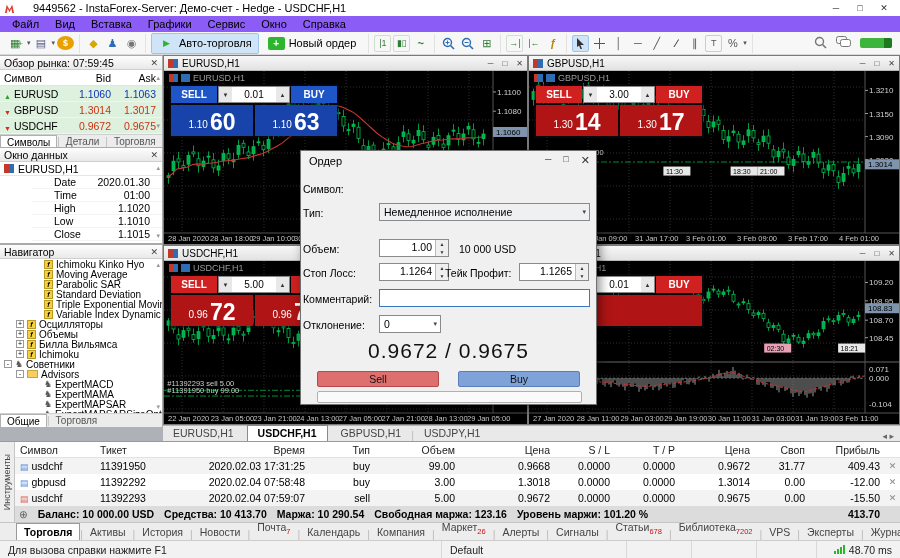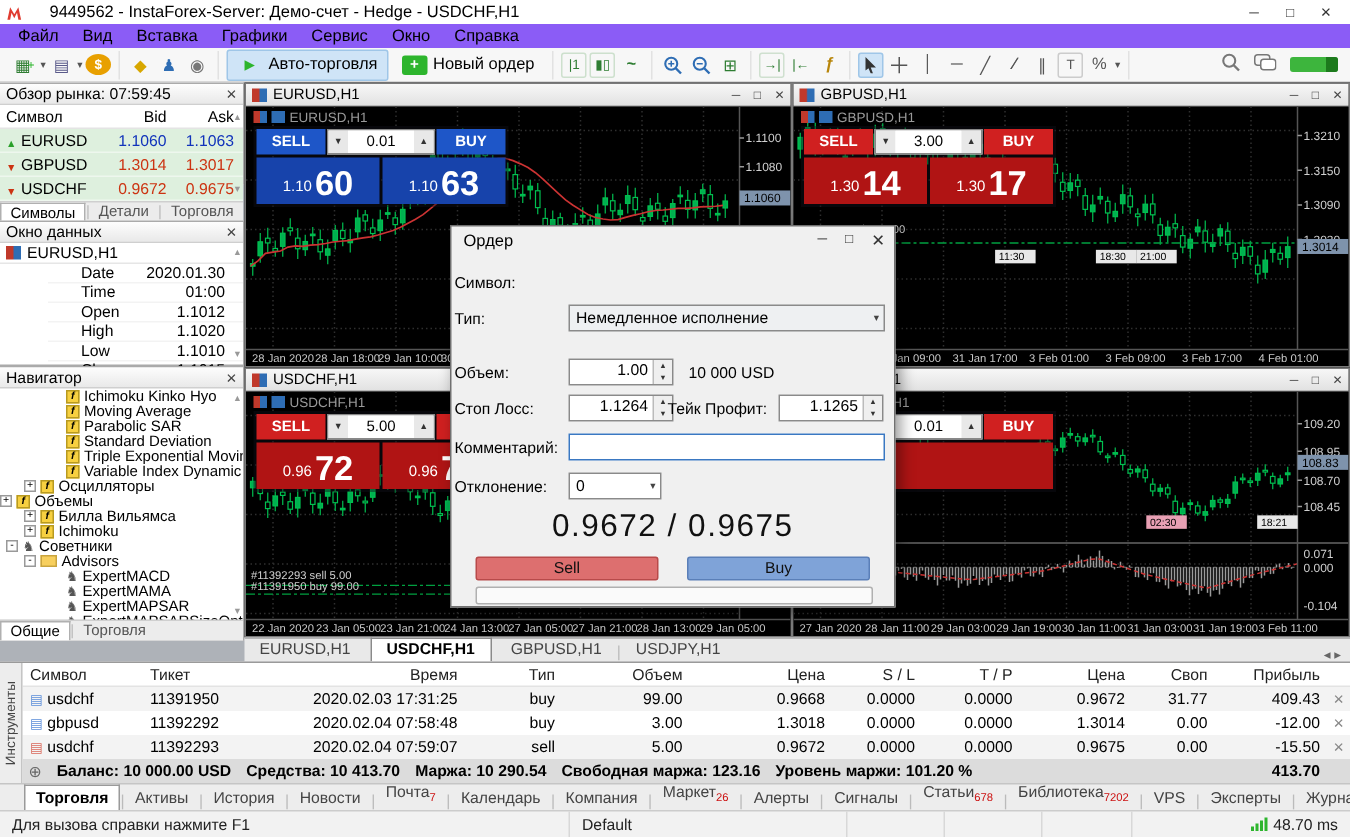--- a/index.html
+++ b/index.html
@@ -297,24 +297,20 @@
     <div class="dw-body" id="dw-rows" style="height:68px;">
         <div class="dw-row">
           <span>Date</span>
           <span>2020.01.30</span>
         </div>
         <div class="dw-row">
           <span>Time</span>
           <span>01:00</span>
         </div>
         <div class="dw-row">
-          <span>Open</span>
-          <span>1.1012</span>
-        </div>
-        <div class="dw-row">
           <span>High</span>
           <span>1.1020</span>
         </div>
         <div class="dw-row">
           <span>Low</span>
           <span>1.1010</span>
         </div>
         <div class="dw-row">
           <span>Close</span>
           <span>1.1015</span>
@@ -352,21 +348,21 @@
         </div>
         <div class="nav-item" style="padding-left: 44px;">
           <span class="ni-f">f</span>
           <span>Variable Index Dynamic A</span>
         </div>
         <div class="nav-item" style="padding-left: 16px;">
           <span class="exp">+</span>
           <span class="ni-f">f</span>
           <span>Осцилляторы</span>
         </div>
-        <div class="nav-item" style="">
+        <div class="nav-item" style="padding-left: 16px;">
           <span class="exp">+</span>
           <span class="ni-f">f</span>
           <span>Объемы</span>
         </div>
         <div class="nav-item" style="padding-left: 16px;">
           <span class="exp">+</span>
           <span class="ni-f">f</span>
           <span>Билла Вильямса</span>
         </div>
         <div class="nav-item" style="padding-left: 16px;">
@@ -1498,21 +1494,21 @@
       <span class="t">Библиотека<sub>7202</sub></span>
       <span class="sep">|</span>
       <span class="t">VPS</span>
       <span class="sep">|</span>
       <span class="t">Эксперты</span>
       <span class="sep">|</span>
       <span class="t">Журнал</span>
     </div>
 
   <div class="statusbar">
-    <span class="cell" style="width:380px">Для вызова справки нажмите F1</span>
+    <span class="cell" style="width:442px">Для вызова справки нажмите F1</span>
     <span class="cell" style="width:185px">Default</span>
     <span class="cell" style="width:65px"></span>
     <span class="cell" style="width:65px"></span>
     <span class="cell" style="width:60px"></span>
     <span class="cell" style="flex:1;border-right:none;justify-content:flex-end">
       <span class="sig">
           <i style="height:3px"></i>
           <i style="height:5px"></i>
           <i style="height:7px"></i>
           <i style="height:9px"></i>

